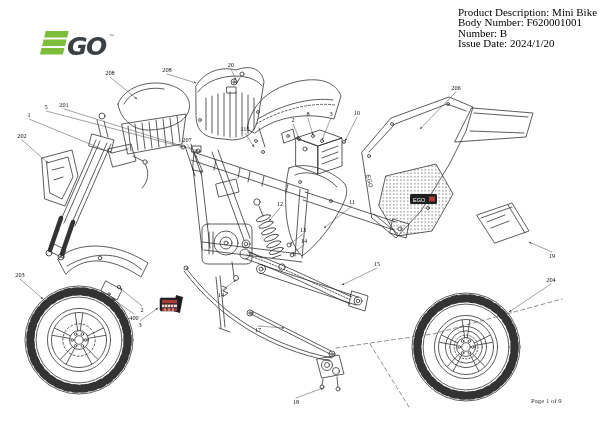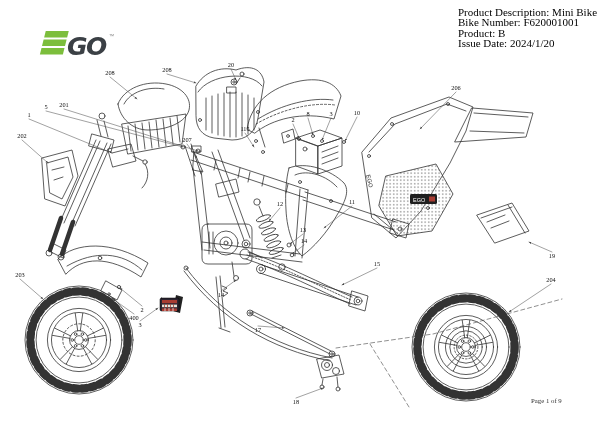--- a/index.html
+++ b/index.html
@@ -30,22 +30,22 @@
         <rect x="20" y="9.5" width="23" height="6.5" style="fill:var(--logo-green);stroke:none"></rect>
         <rect x="20" y="18" width="23" height="6.5" style="fill:var(--logo-green);stroke:none"></rect>
       </g>
       <text class="go" x="41" y="24.5">GO</text>
       <text class="tm" x="83" y="8">™</text>
     </svg>
   </div>
 
   <div class="product-info">
     <div>Product Description: Mini Bike</div>
-    <div>Bike Number: F620001001</div>
-    <div>Product: B</div>
+    <div>Body Number: F620001001</div>
+    <div>Number: B</div>
     <div>Issue Date: 2024/1/20</div>
   </div>
 
   <svg id="diagram" width="600" height="424" viewBox="0 0 600 424">
     <defs>
       <marker id="ah" markerWidth="6" markerHeight="5" refX="4.4" refY="2" orient="auto">
         <path d="M0,0 L4.6,2 L0,4 Z" style="fill:#444;stroke:none"></path>
       </marker>
       <pattern id="mesh" width="3.5" height="3.5" patternUnits="userSpaceOnUse">
         <circle cx="1.7" cy="1.7" r="0.75" style="fill:#8a8a8a;stroke:none"></circle>

